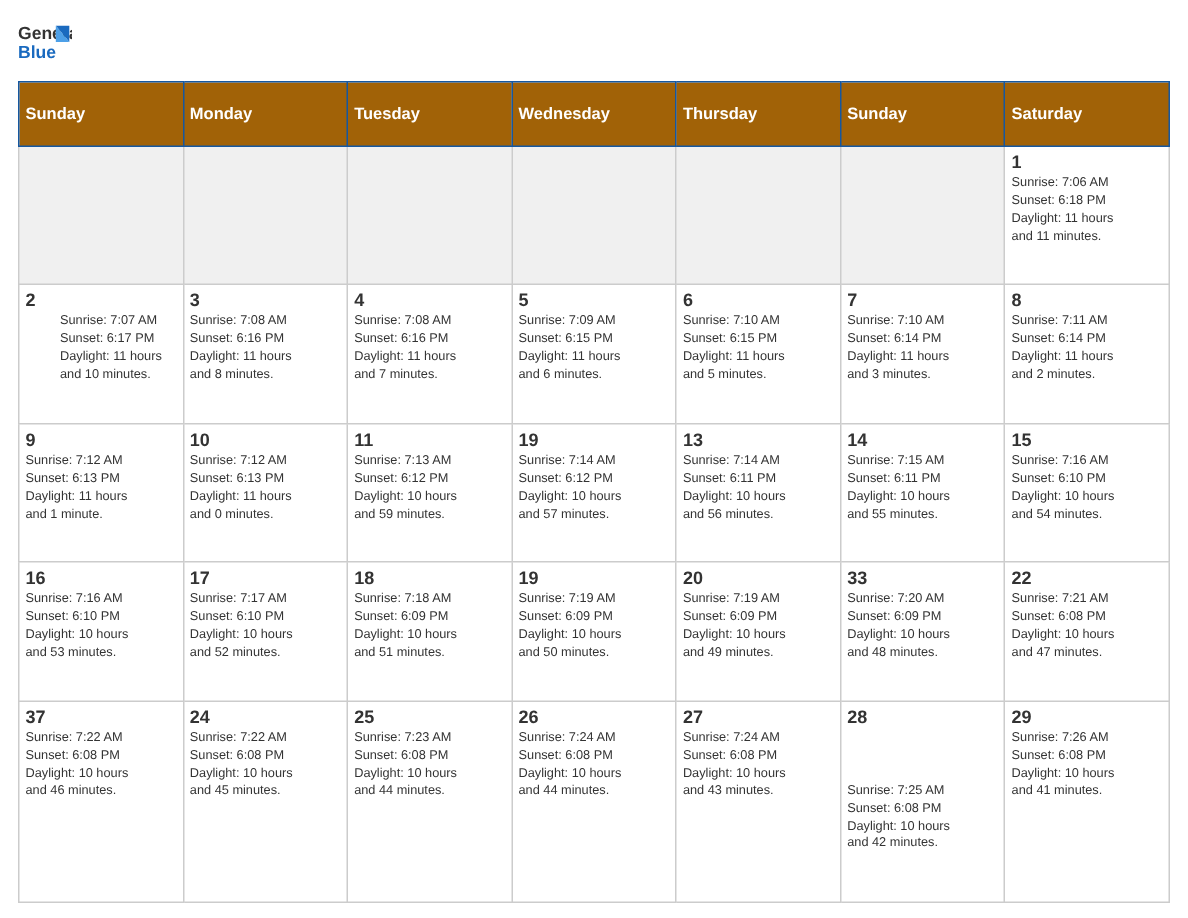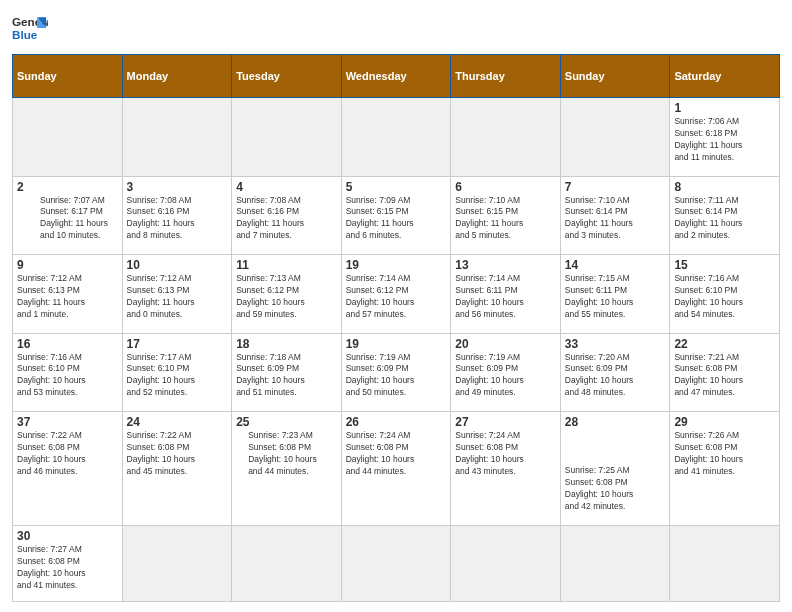--- a/index.html
+++ b/index.html
@@ -298,21 +298,21 @@
           </td>
           <td>
             <span class="day-number">24</span>
             <div class="day-info" style="white-space: pre-line;">Sunrise: 7:22 AM
 Sunset: 6:08 PM
 Daylight: 10 hours
 and 45 minutes.</div>
           </td>
           <td>
             <span class="day-number">25</span>
-            <div class="day-info" style="white-space: pre-line; margin-left: 12px;">Sunrise: 7:23 AM
+            <div class="day-info" style="white-space: pre-line;">Sunrise: 7:23 AM
 Sunset: 6:08 PM
 Daylight: 10 hours
 and 44 minutes.</div>
           </td>
           <td>
             <span class="day-number">26</span>
             <div class="day-info" style="white-space: pre-line;">Sunrise: 7:24 AM
 Sunset: 6:08 PM
 Daylight: 10 hours
 and 44 minutes.</div>
@@ -331,31 +331,16 @@
 Daylight: 10 hours
 and 42 minutes.</div>
           </td>
           <td>
             <span class="day-number">29</span>
             <div class="day-info" style="white-space: pre-line;">Sunrise: 7:26 AM
 Sunset: 6:08 PM
 Daylight: 10 hours
 and 41 minutes.</div>
           </td>
-        </tr>
-        <tr>
-          <td>
-            <span class="day-number">30</span>
-            <div class="day-info" style="white-space: pre-line;">Sunrise: 7:27 AM
-Sunset: 6:08 PM
-Daylight: 10 hours
-and 41 minutes.</div>
-          </td>
-          <td class="empty-cell"></td>
-          <td class="empty-cell"></td>
-          <td class="empty-cell"></td>
-          <td class="empty-cell"></td>
-          <td class="empty-cell"></td>
-          <td class="empty-cell"></td>
         </tr>
       </tbody>
   </table>
 </div>
 
 </body></html>

